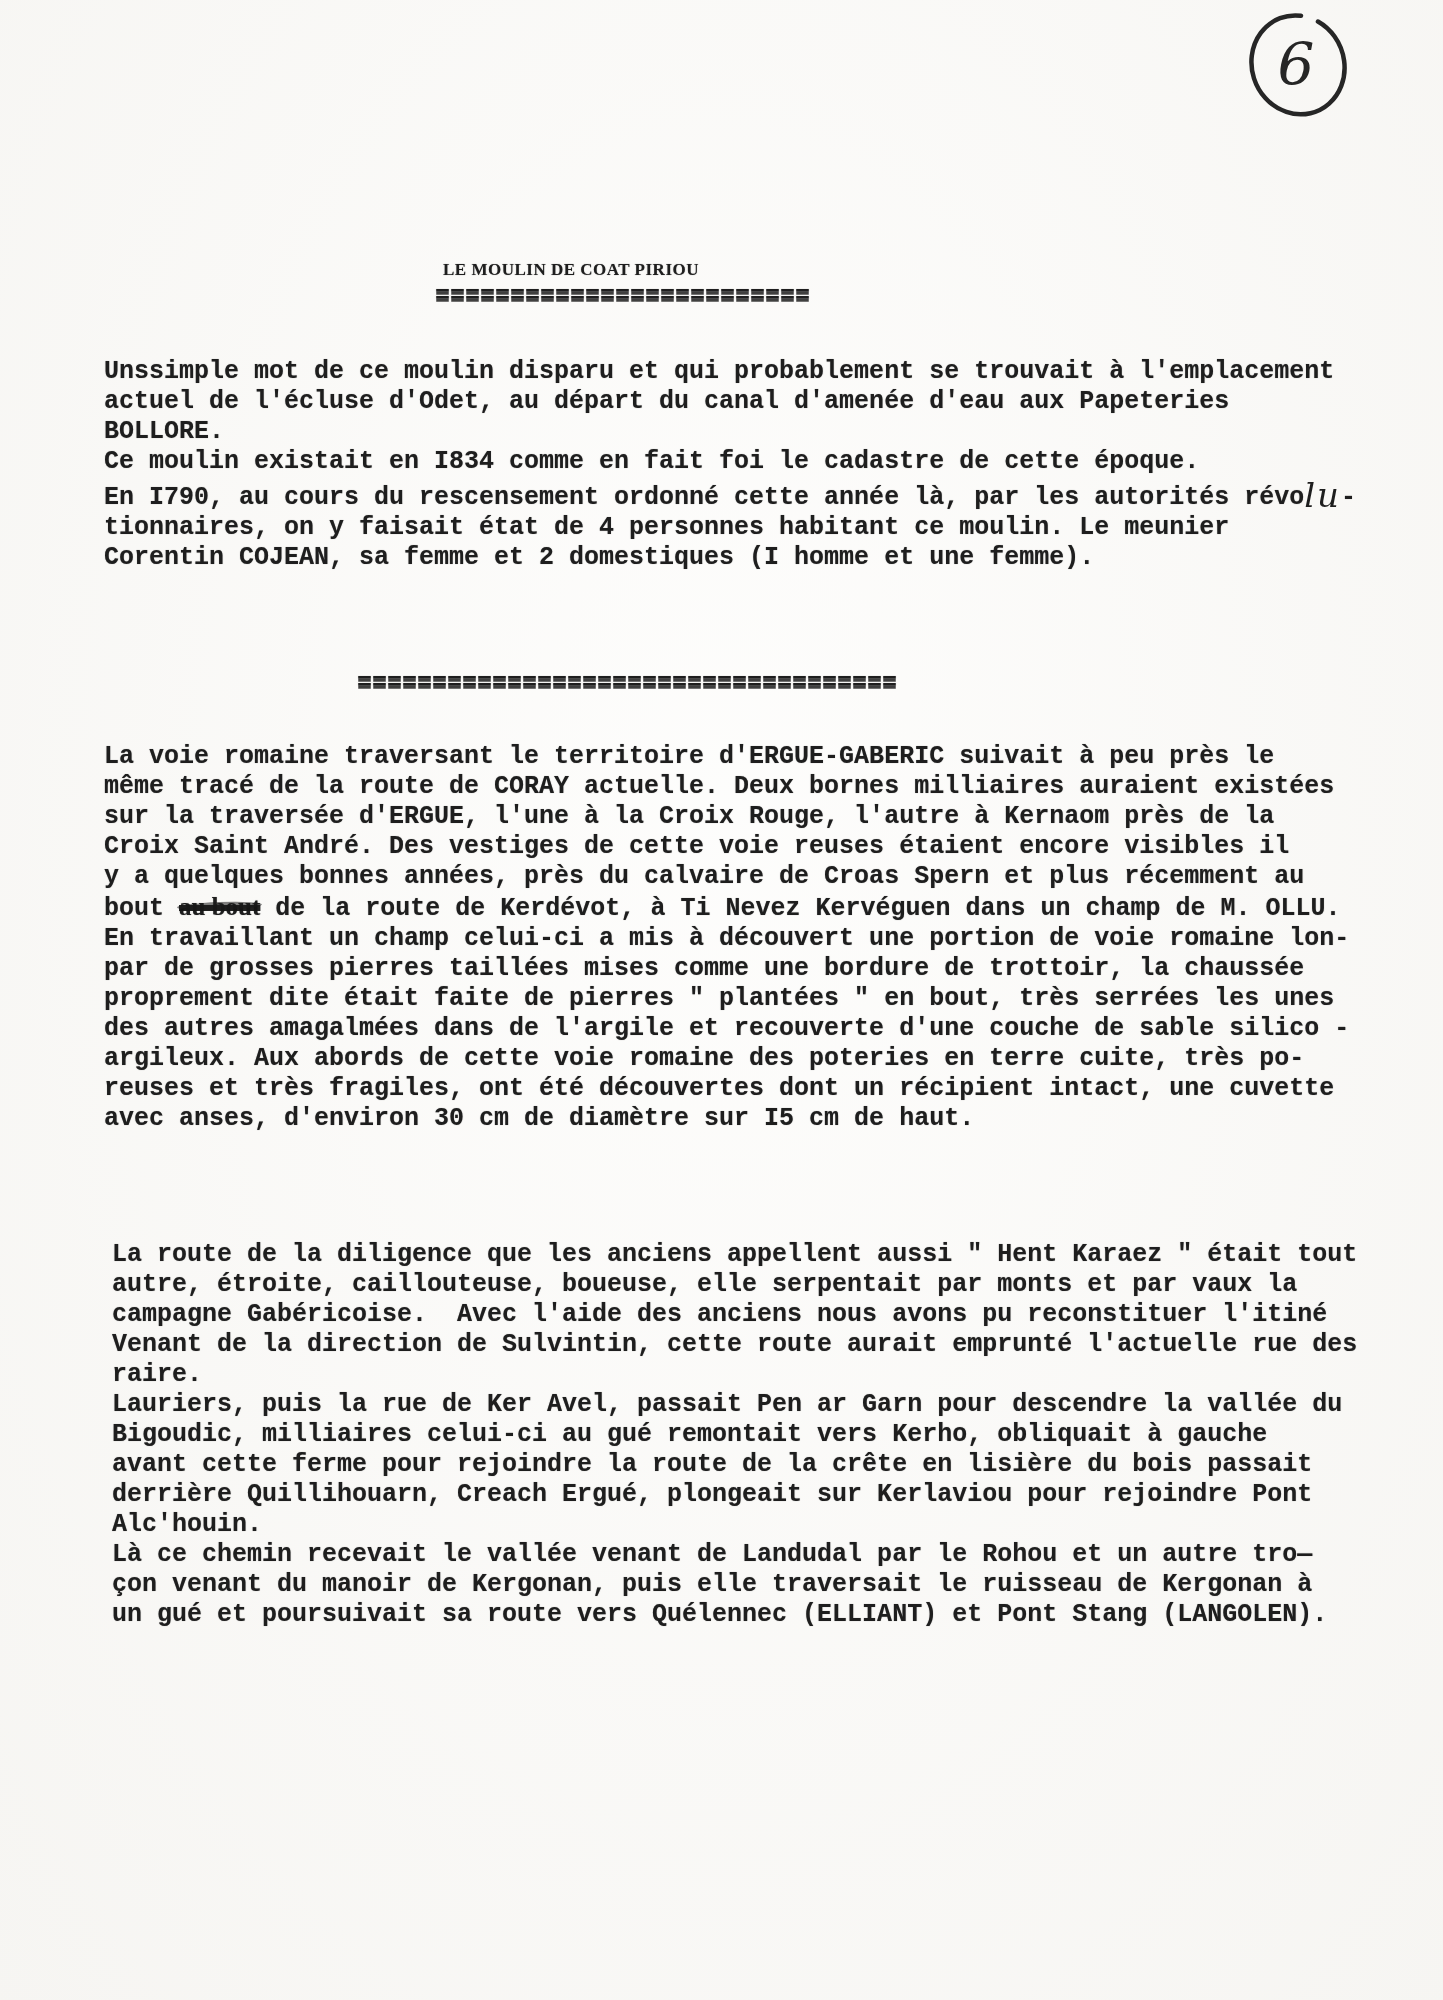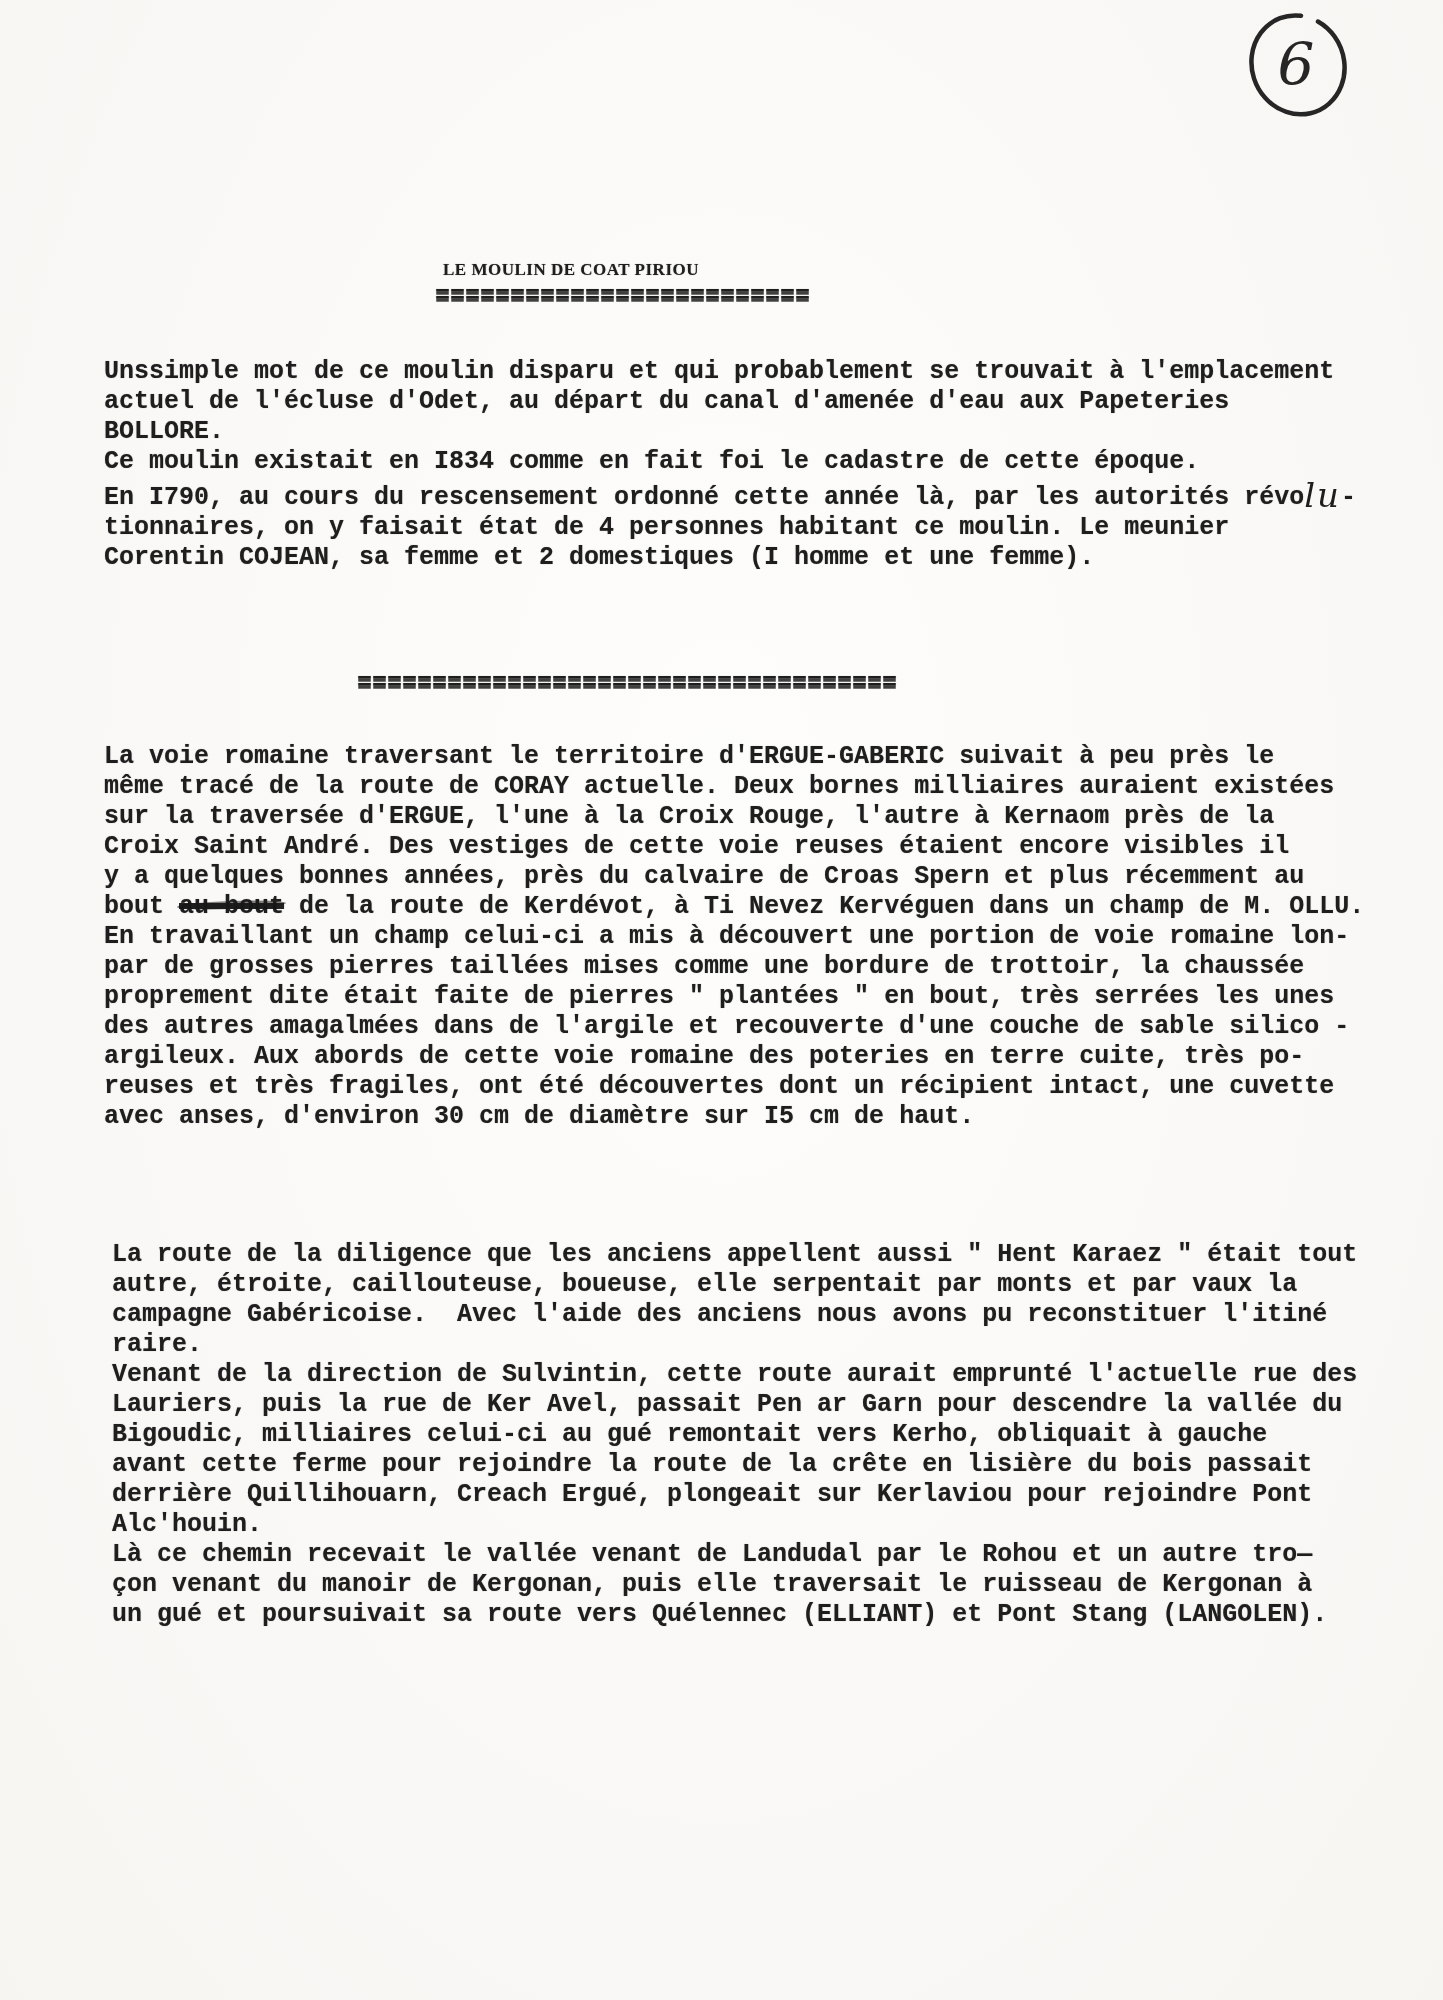--- a/index.html
+++ b/index.html
@@ -51,20 +51,21 @@
     letter-spacing: 2px;
     position: relative;
     top: 3px;
     text-shadow: none;
   }
   .struck {
     position: relative;
     text-decoration: line-through;
     text-decoration-thickness: 6px;
     text-decoration-color: rgba(20,20,20,.9);
+    font-family: Liberation Serif, serif;
   }
   .struck::after {
     content: "";
     position: absolute;
     left: -2px; right: -2px; top: 9px;
     height: 8px;
     background: rgba(25,25,25,.55);
     border-radius: 50%;
     transform: rotate(-2deg);
   }
@@ -110,22 +111,22 @@
     <div class="line">des autres amagalmées dans de l'argile et recouverte d'une couche de sable silico -</div>
     <div class="line">argileux. Aux abords de cette voie romaine des poteries en terre cuite, très po-</div>
     <div class="line">reuses et très fragiles, ont été découvertes dont un récipient intact, une cuvette</div>
     <div class="line">avec anses, d'environ 30 cm de diamètre sur I5 cm de haut.</div>
   </div>
 
   <div class="abs" style="left:104px; top:1240px;margin-left:8px;">
     <div class="line">La route de la diligence que les anciens appellent aussi " Hent Karaez " était tout</div>
     <div class="line">autre, étroite, caillouteuse, boueuse, elle serpentait par monts et par vaux la</div>
     <div class="line">campagne Gabéricoise.  Avec l'aide des anciens nous avons pu reconstituer l'itiné</div>
+    <div class="line">Venant de la direction de Sulvintin, cette route aurait emprunté l'actuelle rue des</div>
     <div class="line">raire.</div>
-    <div class="line">Venant de la direction de Sulvintin, cette route aurait emprunté l'actuelle rue des</div>
     <div class="line">Lauriers, puis la rue de Ker Avel, passait Pen ar Garn pour descendre la vallée du</div>
     <div class="line">Bigoudic, milliaires celui-ci au gué remontait vers Kerho, obliquait à gauche</div>
     <div class="line">avant cette ferme pour rejoindre la route de la crête en lisière du bois passait</div>
     <div class="line">derrière Quillihouarn, Creach Ergué, plongeait sur Kerlaviou pour rejoindre Pont</div>
     <div class="line">Alc'houin.</div>
     <div class="line">Là ce chemin recevait le vallée venant de Landudal par le Rohou et un autre tro—</div>
     <div class="line">çon venant du manoir de Kergonan, puis elle traversait le ruisseau de Kergonan à</div>
     <div class="line">un gué et poursuivait sa route vers Quélennec (ELLIANT) et Pont Stang (LANGOLEN).</div>
   </div>
 

